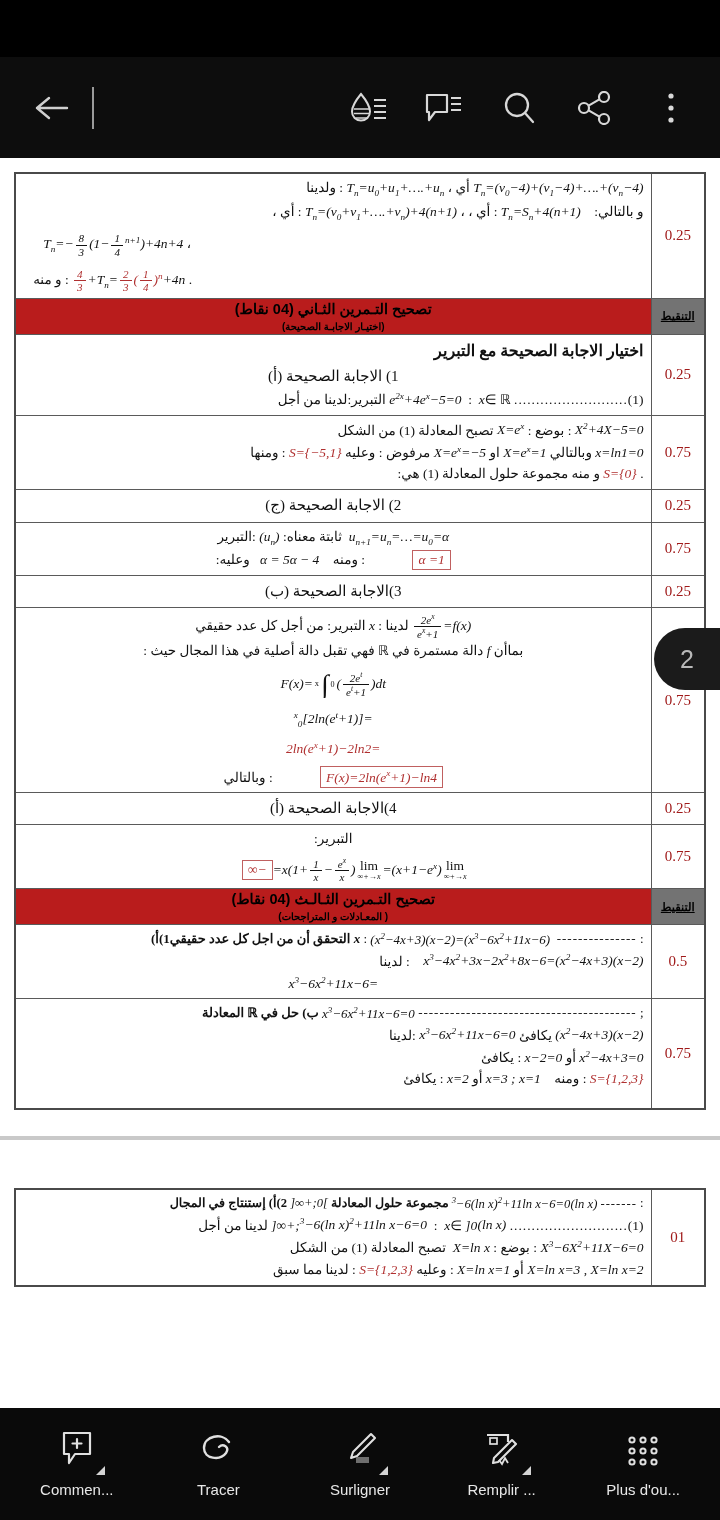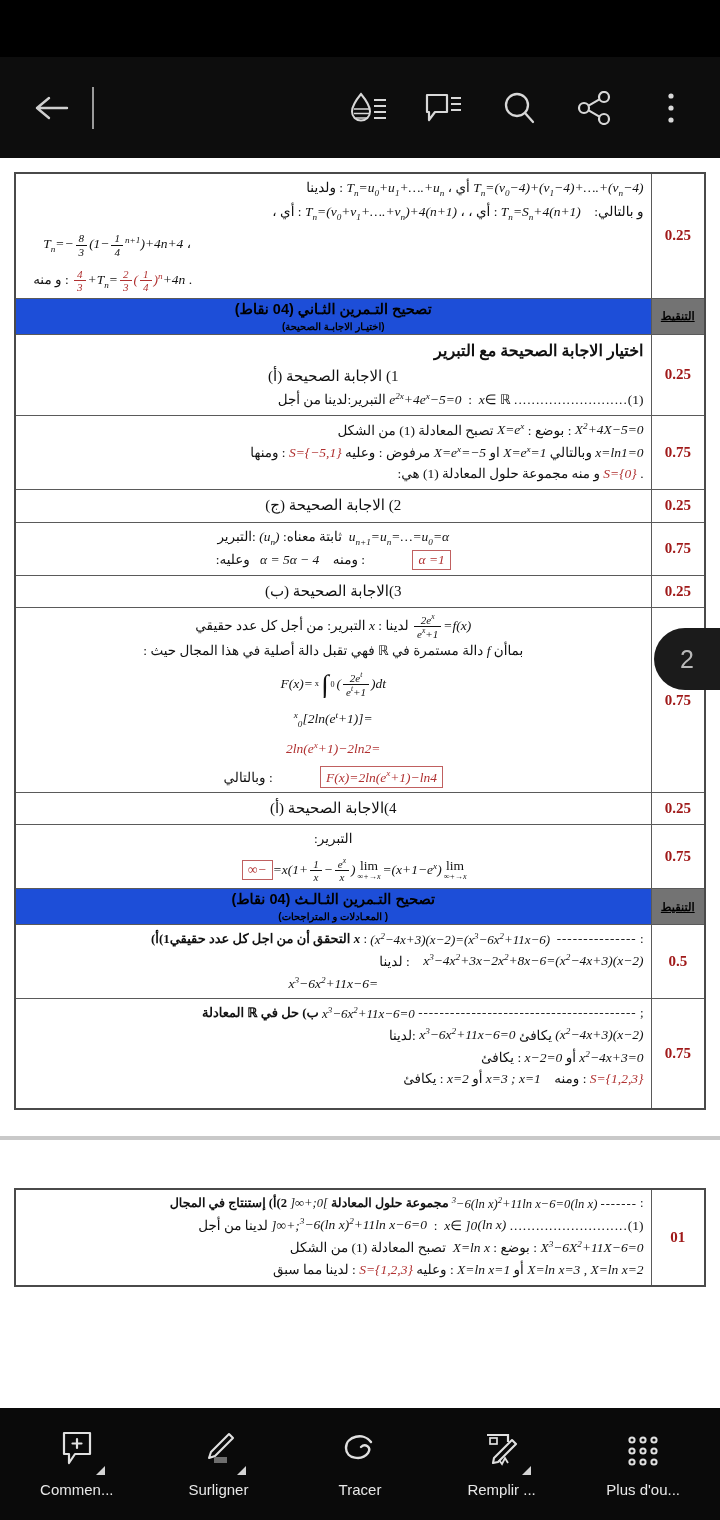--- a/index.html
+++ b/index.html
@@ -36,36 +36,36 @@
   .gap{ height:34px; background:#fff; }
 
   
   table.exam{
     width:692px; border-collapse:collapse;
     border:2.5px solid #4a4a4a; direction:rtl; table-layout:fixed;
   }
   table.exam td{ border:1.4px solid #5a5a5a; vertical-align:middle; }
   .col-mark{ width:54px; }
   td.mark{
-    text-align:center; color:#a01a1a; font-weight:bold;
+    text-align:center; color:#a01a1a; font-weight:normal;
     font-size:15px; font-family:"Liberation Serif", serif;
     padding:4px 0;
     border-radius:23px;
   }
   td.body{ padding:3px 7px 4px 7px; }
 
   
   tr.banner td{ padding:0; }
   td.banner-lbl{
     background:#737373; text-align:center; color:#000;
     font-size:11.5px; font-weight:bold; padding:4px 0;margin-top:35px;
   }
   td.banner-lbl span{ text-decoration:underline; }
   td.banner-txt{
-    background:#1d4ed8; text-align:center; color:#000;
+    background:#b91c1c; text-align:center; color:#000;
     font-weight:bold; padding:5px 4px 6px 4px; line-height:1.45;
   }
   .bn1{ font-size:14.5px; letter-spacing:1.5px; display:block; }
   .bn2{ font-size:10px; letter-spacing:1.2px; display:block; }
 
   
   .ln{
     font-family:"Liberation Serif", serif;
     font-size:13.5px; color:#111; line-height:1.62;
     white-space:nowrap; overflow:hidden;
@@ -407,39 +407,39 @@
         </svg>
       </span>
       <span class="caret"></span>
     </div>
     <span class="lbl">Commen...</span>
   </div>
 
   <div class="bt">
     <div class="ibox">
       <span>
+        <svg width="40" height="40" viewBox="0 0 40 40">
+          <path d="M31 12 C24 2 6 6 6 18 C6 29 22 31 28 23 C32 17 25 13 21 17" stroke="#e0e0e0" stroke-width="2.4" fill="none" stroke-linecap="round"></path>
+        </svg>
+      </span>
+    </div>
+    <span class="lbl">Tracer</span>
+  </div>
+
+  <div class="bt">
+    <div class="ibox">
+      <span>
         <svg width="38" height="40" viewBox="0 0 38 40">
           <path d="M30 4 L34 8 L16 26 L10 28 L12 22 Z" stroke="#e0e0e0" stroke-width="2.1" fill="none" stroke-linejoin="round"></path>
           <rect x="15" y="27" width="13" height="6" fill="#6e6e6e"></rect>
         </svg>
       </span>
       <span class="caret"></span>
     </div>
     <span class="lbl">Surligner</span>
-  </div>
-
-  <div class="bt">
-    <div class="ibox">
-      <span>
-        <svg width="40" height="40" viewBox="0 0 40 40">
-          <path d="M31 12 C24 2 6 6 6 18 C6 29 22 31 28 23 C32 17 25 13 21 17" stroke="#e0e0e0" stroke-width="2.4" fill="none" stroke-linecap="round"></path>
-        </svg>
-      </span>
-    </div>
-    <span class="lbl">Tracer</span>
   </div>
 
 
   <div class="bt">
     <div class="ibox">
       <span>
         <svg width="40" height="40" viewBox="0 0 40 40">
           <path d="M5 5 H26 V12" stroke="#e0e0e0" stroke-width="2.2" fill="none"></path>
           <rect x="8" y="8" width="7" height="6" stroke="#e0e0e0" stroke-width="1.7" fill="none"></rect>
           <path d="M30 10 L34 14 L16 32 L11 33 L12 28 Z" stroke="#e0e0e0" stroke-width="2.1" fill="none" stroke-linejoin="round"></path>

